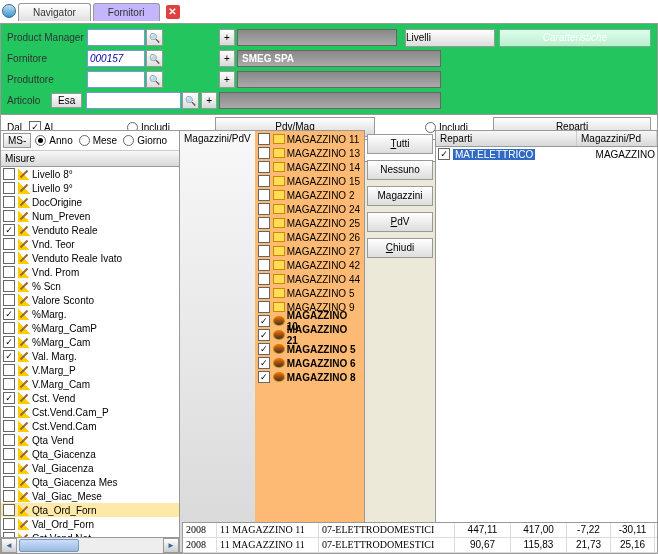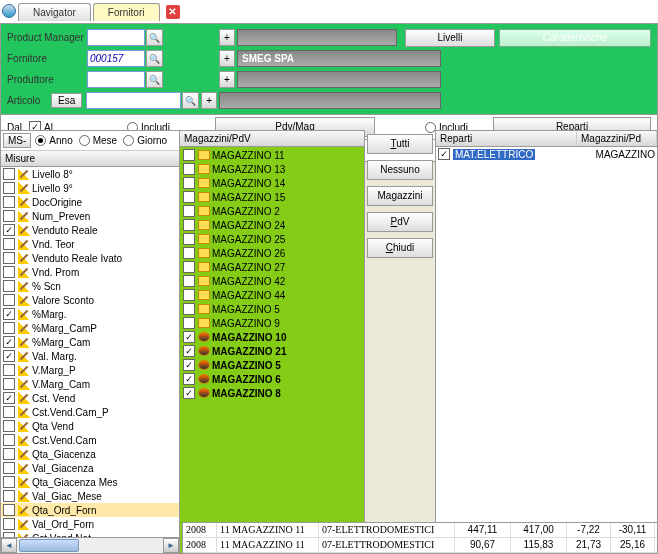--- a/index.html
+++ b/index.html
@@ -1,30 +1,30 @@
 <!DOCTYPE html>
 <html><head>
 <meta charset="utf-8">
 <style>
 * { box-sizing: border-box; margin: 0; padding: 0; font-family: Tahoma, Arial, sans-serif; font-size: 10px; }
 body { background: #ece9d8; width: 658px; height: 554px; overflow: hidden; position: relative; }
 .tab-bar { display: flex; align-items: center; background: #fff; border-bottom: 1px solid #999; height: 24px; padding-left: 18px; }
 .globe { position: absolute; left: 2px; top: 4px; width: 14px; height: 14px; border-radius: 50%; background: linear-gradient(#cde, #39c); border: 1px solid #369; }
 .tab { padding: 3px 14px; border: 1px solid #999; background: linear-gradient(#fff, #e0e0e0); border-bottom: none; margin-right: 2px; border-radius: 3px 3px 0 0; color: #333; cursor: pointer; }
-.tab.active { background: #fef9c3; font-weight: normal; }
+.tab.active { background: #c4b5fd; font-weight: normal; }
 .close-x { background: #e04040; color: #fff; width: 14px; height: 14px; display: inline-flex; align-items: center; justify-content: center; font-weight: bold; border-radius: 2px; margin-left: 4px; cursor: pointer; }
 .filters { background: #22c55e; border: 1px solid #999; border-top: none; padding: 4px 6px 2px 6px; }
 .filter-row { display: flex; align-items: center; margin-bottom: 2px; height: 19px; }
 .filter-label { width: 80px; color: #333; }
 .input-box { border: 1px solid #7a96df; background: #fff; height: 17px; width: 58px; padding: 0 2px; display: flex; align-items: center; }
 .input-box.blue-text { color: #00a; font-style: italic; }
 .lookup-btn { width: 17px; height: 17px; border: 1px solid #999; background: linear-gradient(#fff,#ddd); display: flex; align-items: center; justify-content: center; color: #06c; font-size: 9px; cursor: pointer; margin-left: 1px; }
 .plus-btn { width: 16px; height: 17px; border: 1px solid #999; background: linear-gradient(#fff,#d8d8d8); display: flex; align-items: center; justify-content: center; cursor: pointer; margin: 0 2px; }
 .long-field { flex: 1; height: 17px; border: 1px solid #666; background: linear-gradient(#888,#aaa); color: #fff; padding: 2px 4px; font-weight: bold; display: flex; align-items: center; }
-.livelli-btn { width: 90px; height: 18px; border: 1px solid #999; background: linear-gradient(#fff,#ddd); text-align: center; line-height: 16px; cursor: pointer; }
+.livelli-btn { width: 90px; height: 18px; border: 1px solid #999; background: linear-gradient(#fff,#ddd); text-align: left; line-height: 16px; cursor: pointer; }
 .char-btn { flex:1; height: 18px; border: 1px solid #7a8; background: linear-gradient(#dfe,#bec); color: #fff; text-align: center; line-height: 16px; font-style: italic; margin-left: 4px; overflow:hidden; }
 .esa-btn { border: 1px solid #999; background: linear-gradient(#fff,#ddd); padding: 1px 6px; margin-left: 2px; cursor: pointer; }
 .date-row { display:flex; align-items:center; padding: 2px 6px; background:#fff; border:1px solid #999; border-top:none; }
 .date-input { border:1px solid #999; height:17px; width:72px; padding:0 2px; display:flex; align-items:center; }
 .date-input.red { color:#c00; }
 .date-input.green { color:#0a0; }
 .chk { width:12px; height:12px; border:1px solid #666; margin-right:3px; display:inline-flex; align-items:center; justify-content:center; background:#fff; cursor:pointer; }
 .chk.checked::after { content:"✓"; font-size:9px; color:#000; line-height:1; }
 .radio { width:11px; height:11px; border:1px solid #666; border-radius:50%; margin-right:3px; display:inline-flex; align-items:center; justify-content:center; background:#fff; cursor:pointer; }
 .radio.checked::after { content:""; width:5px; height:5px; border-radius:50%; background:#000; }
@@ -36,21 +36,21 @@
 .measures-hdr { background:linear-gradient(#f8f8f8,#d8d8d8); border-bottom:1px solid #999; padding:2px 4px; }
 .measure-list { flex:1; overflow:hidden; }
 .measure-item { display:flex; align-items:center; padding:1px 2px; }
 .wand { width:12px; height:12px; margin-right:2px; background:linear-gradient(45deg,#fc0 50%,transparent 50%); border:0; position:relative; }
 .wand::after { content:""; position:absolute; width:2px; height:10px; background:#963; transform:rotate(45deg); top:1px; left:5px; }
 .sel-row { background:#ffe9a8; }
 .scroll-x { height:16px; background:#e8e8e8; border-top:1px solid #999; display:flex; }
 .scroll-btn { width:16px; height:15px; border:1px solid #999; background:linear-gradient(#fff,#ccc); display:flex; align-items:center; justify-content:center; cursor:pointer; color:#369; font-size:8px; }
 .scroll-track { flex:1; background:#eee; position:relative; }
 .scroll-thumb { position:absolute; left:2px; top:1px; width:60px; height:13px; background:linear-gradient(#cdf,#9bd); border:1px solid #79b; border-radius:2px; cursor:pointer; }
-.mid-col { width:185px; background:#84cc16; border:1px solid #999; border-left:none; display:flex; flex-direction:column; }
+.mid-col { width:185px; background:#fdba74; border:1px solid #999; border-left:none; display:flex; flex-direction:row; }
 .mag-hdr { background:linear-gradient(#f8f8f8,#d8d8d8); border-bottom:1px solid #999; padding:2px 4px; }
 .mag-list { flex:1; overflow:hidden; padding:1px; }
 .mag-item { display:flex; align-items:center; padding:0 2px; height:14px; }
 .mag-item.bold span:last-child { font-weight:bold; }
 .folder { width:12px; height:10px; background:#fd5; border:1px solid #c80; margin-right:2px; position:relative; }
 .folder.alt { background:linear-gradient(#f60,#333); border-radius:50%; }
 .btn-col { width:70px; padding:4px 2px; display:flex; flex-direction:column; gap:6px; }
 .side-btn { height:20px; border:1px solid #999; background:linear-gradient(#fff,#ddd); text-align:center; line-height:18px; cursor:pointer; }
 .right-col { flex:1; background:#fff; border:1px solid #999; display:flex; flex-direction:column; overflow:hidden; }
 .rep-hdr { display:flex; background:linear-gradient(#f8f8f8,#d8d8d8); border-bottom:1px solid #999; }
@@ -249,26 +249,26 @@
           <span>Cst. Vend</span>
         </div>
         <div class="measure-item">
           <span class="chk"></span>
           <span class="wand"></span>
           <span>Cst.Vend.Cam_P</span>
         </div>
         <div class="measure-item">
           <span class="chk"></span>
           <span class="wand"></span>
+          <span>Cst.Vend.Cam</span>
+        </div>
+        <div class="measure-item">
+          <span class="chk"></span>
+          <span class="wand"></span>
           <span>Qta Vend</span>
-        </div>
-        <div class="measure-item">
-          <span class="chk"></span>
-          <span class="wand"></span>
-          <span>Cst.Vend.Cam</span>
         </div>
         <div class="measure-item">
           <span class="chk"></span>
           <span class="wand"></span>
           <span>Qta_Giacenza</span>
         </div>
         <div class="measure-item">
           <span class="chk"></span>
           <span class="wand"></span>
           <span>Val_Giacenza</span>

